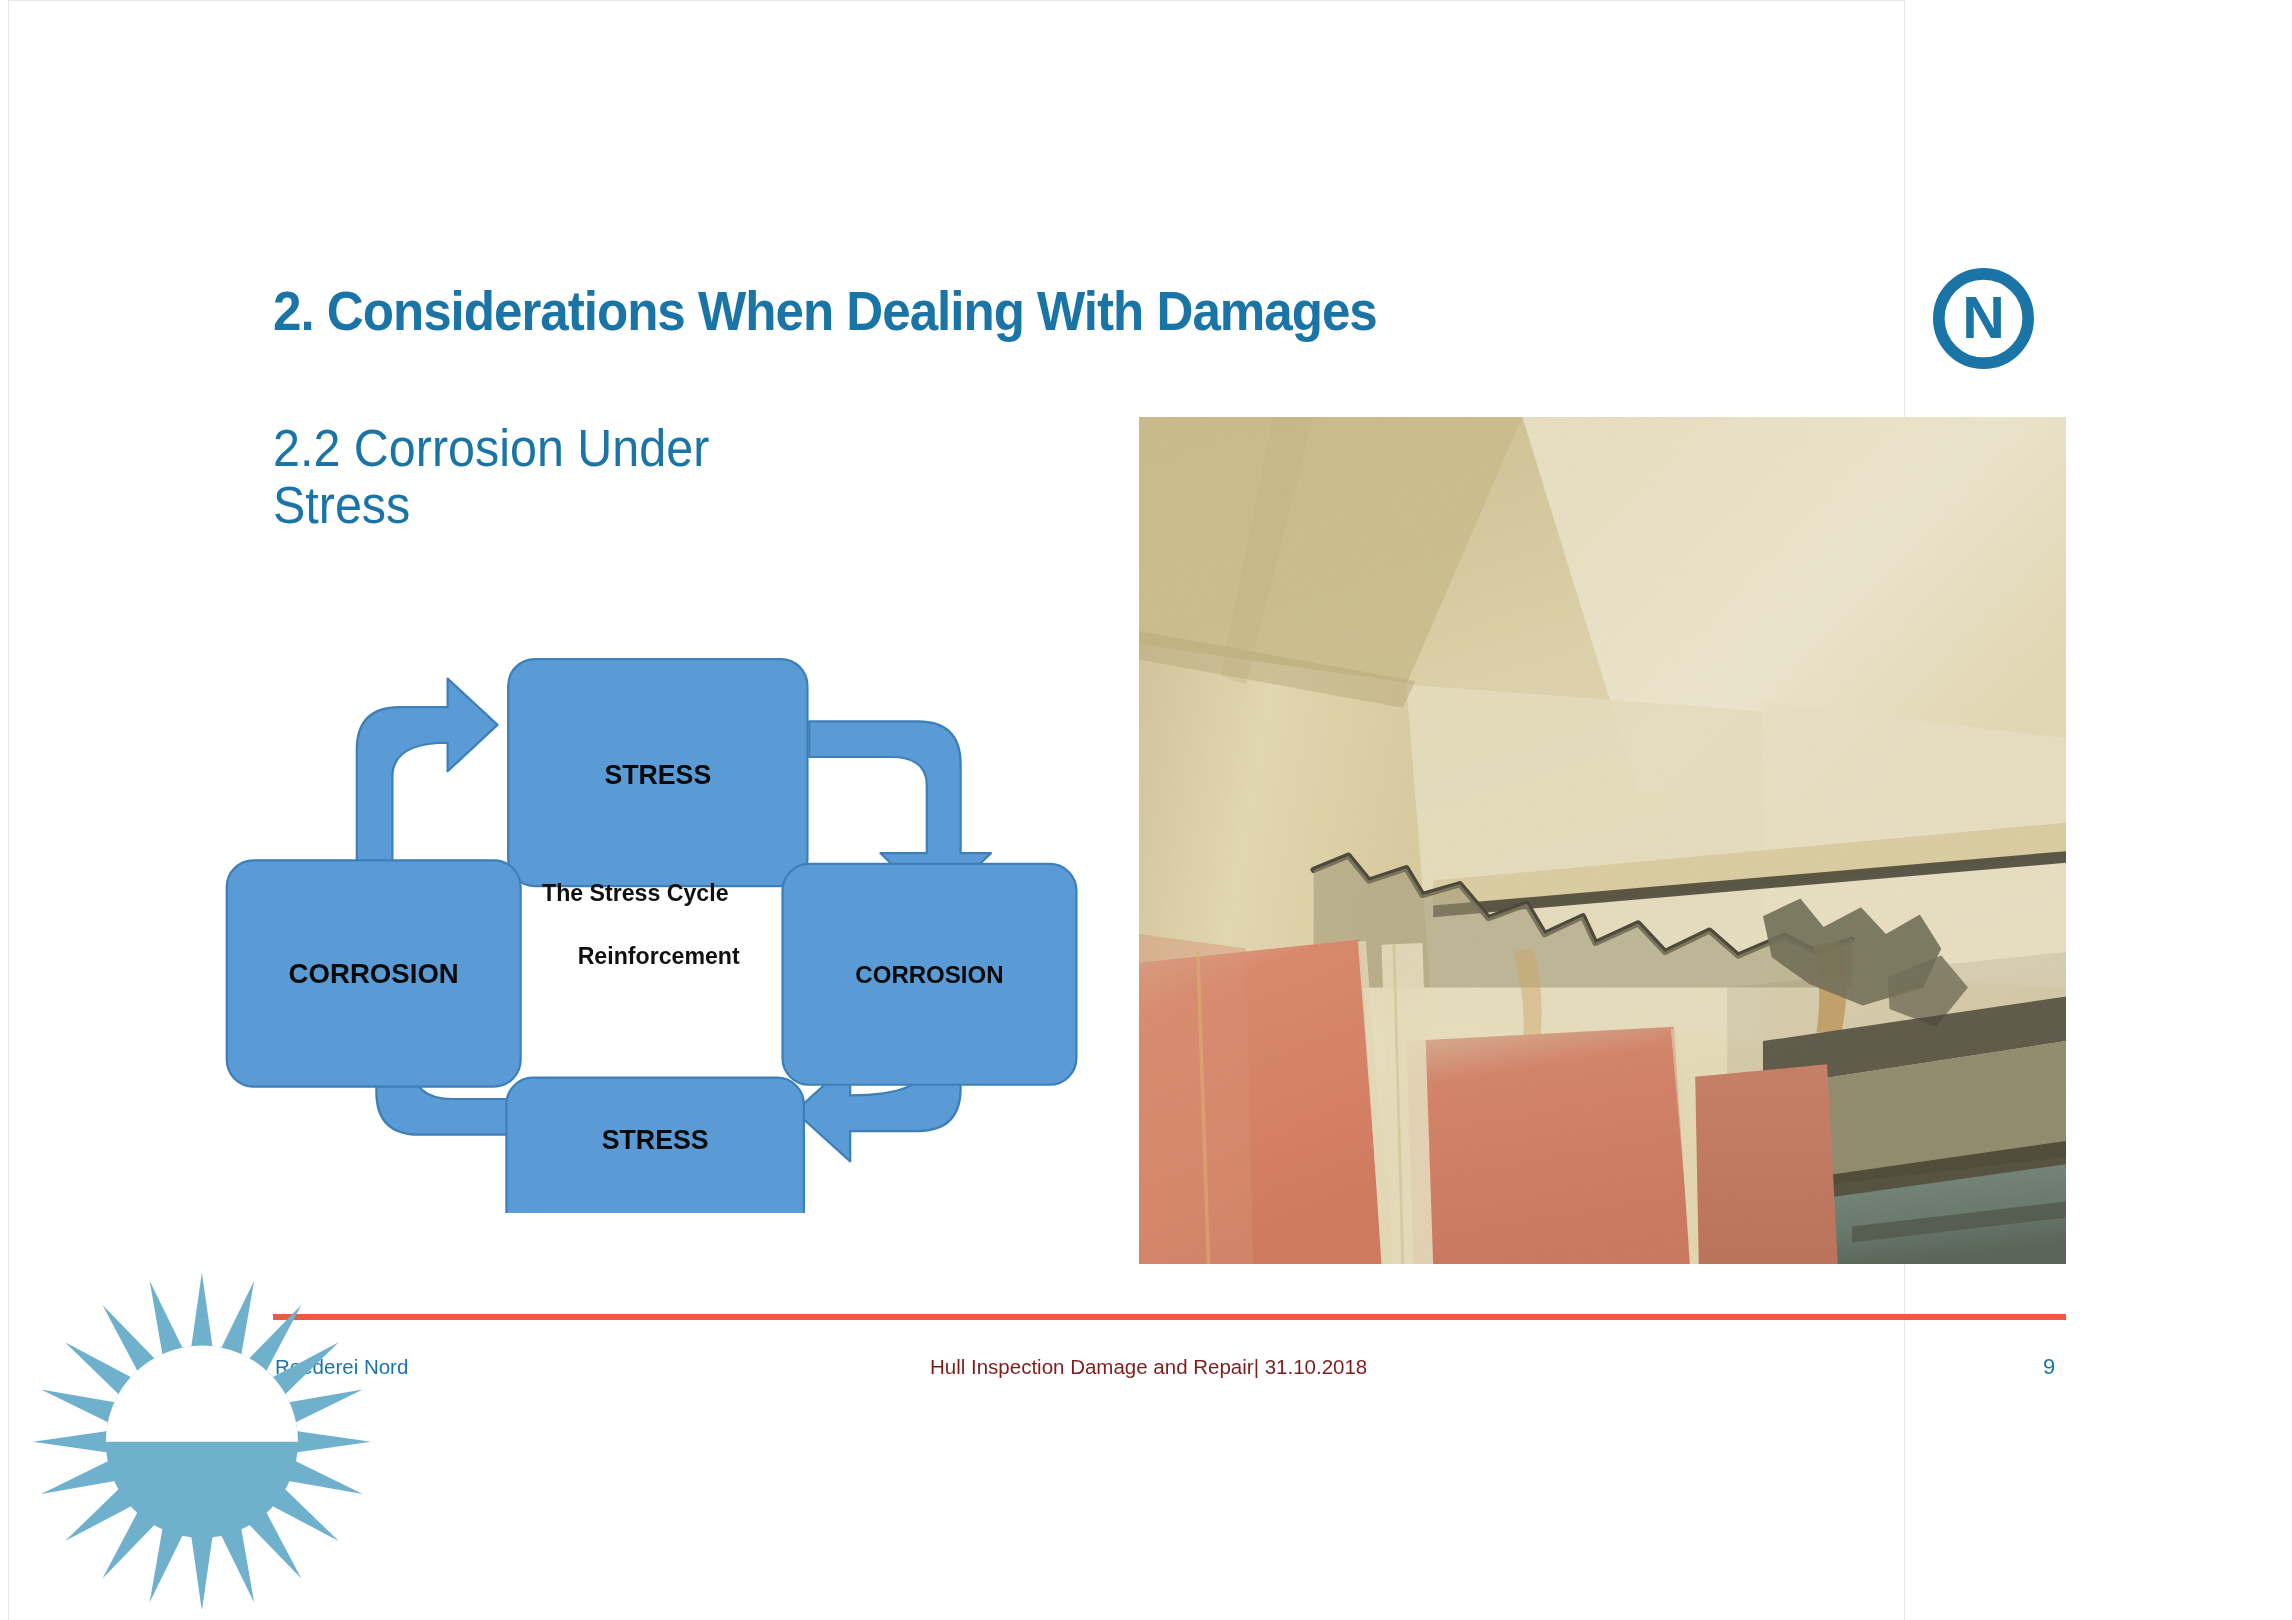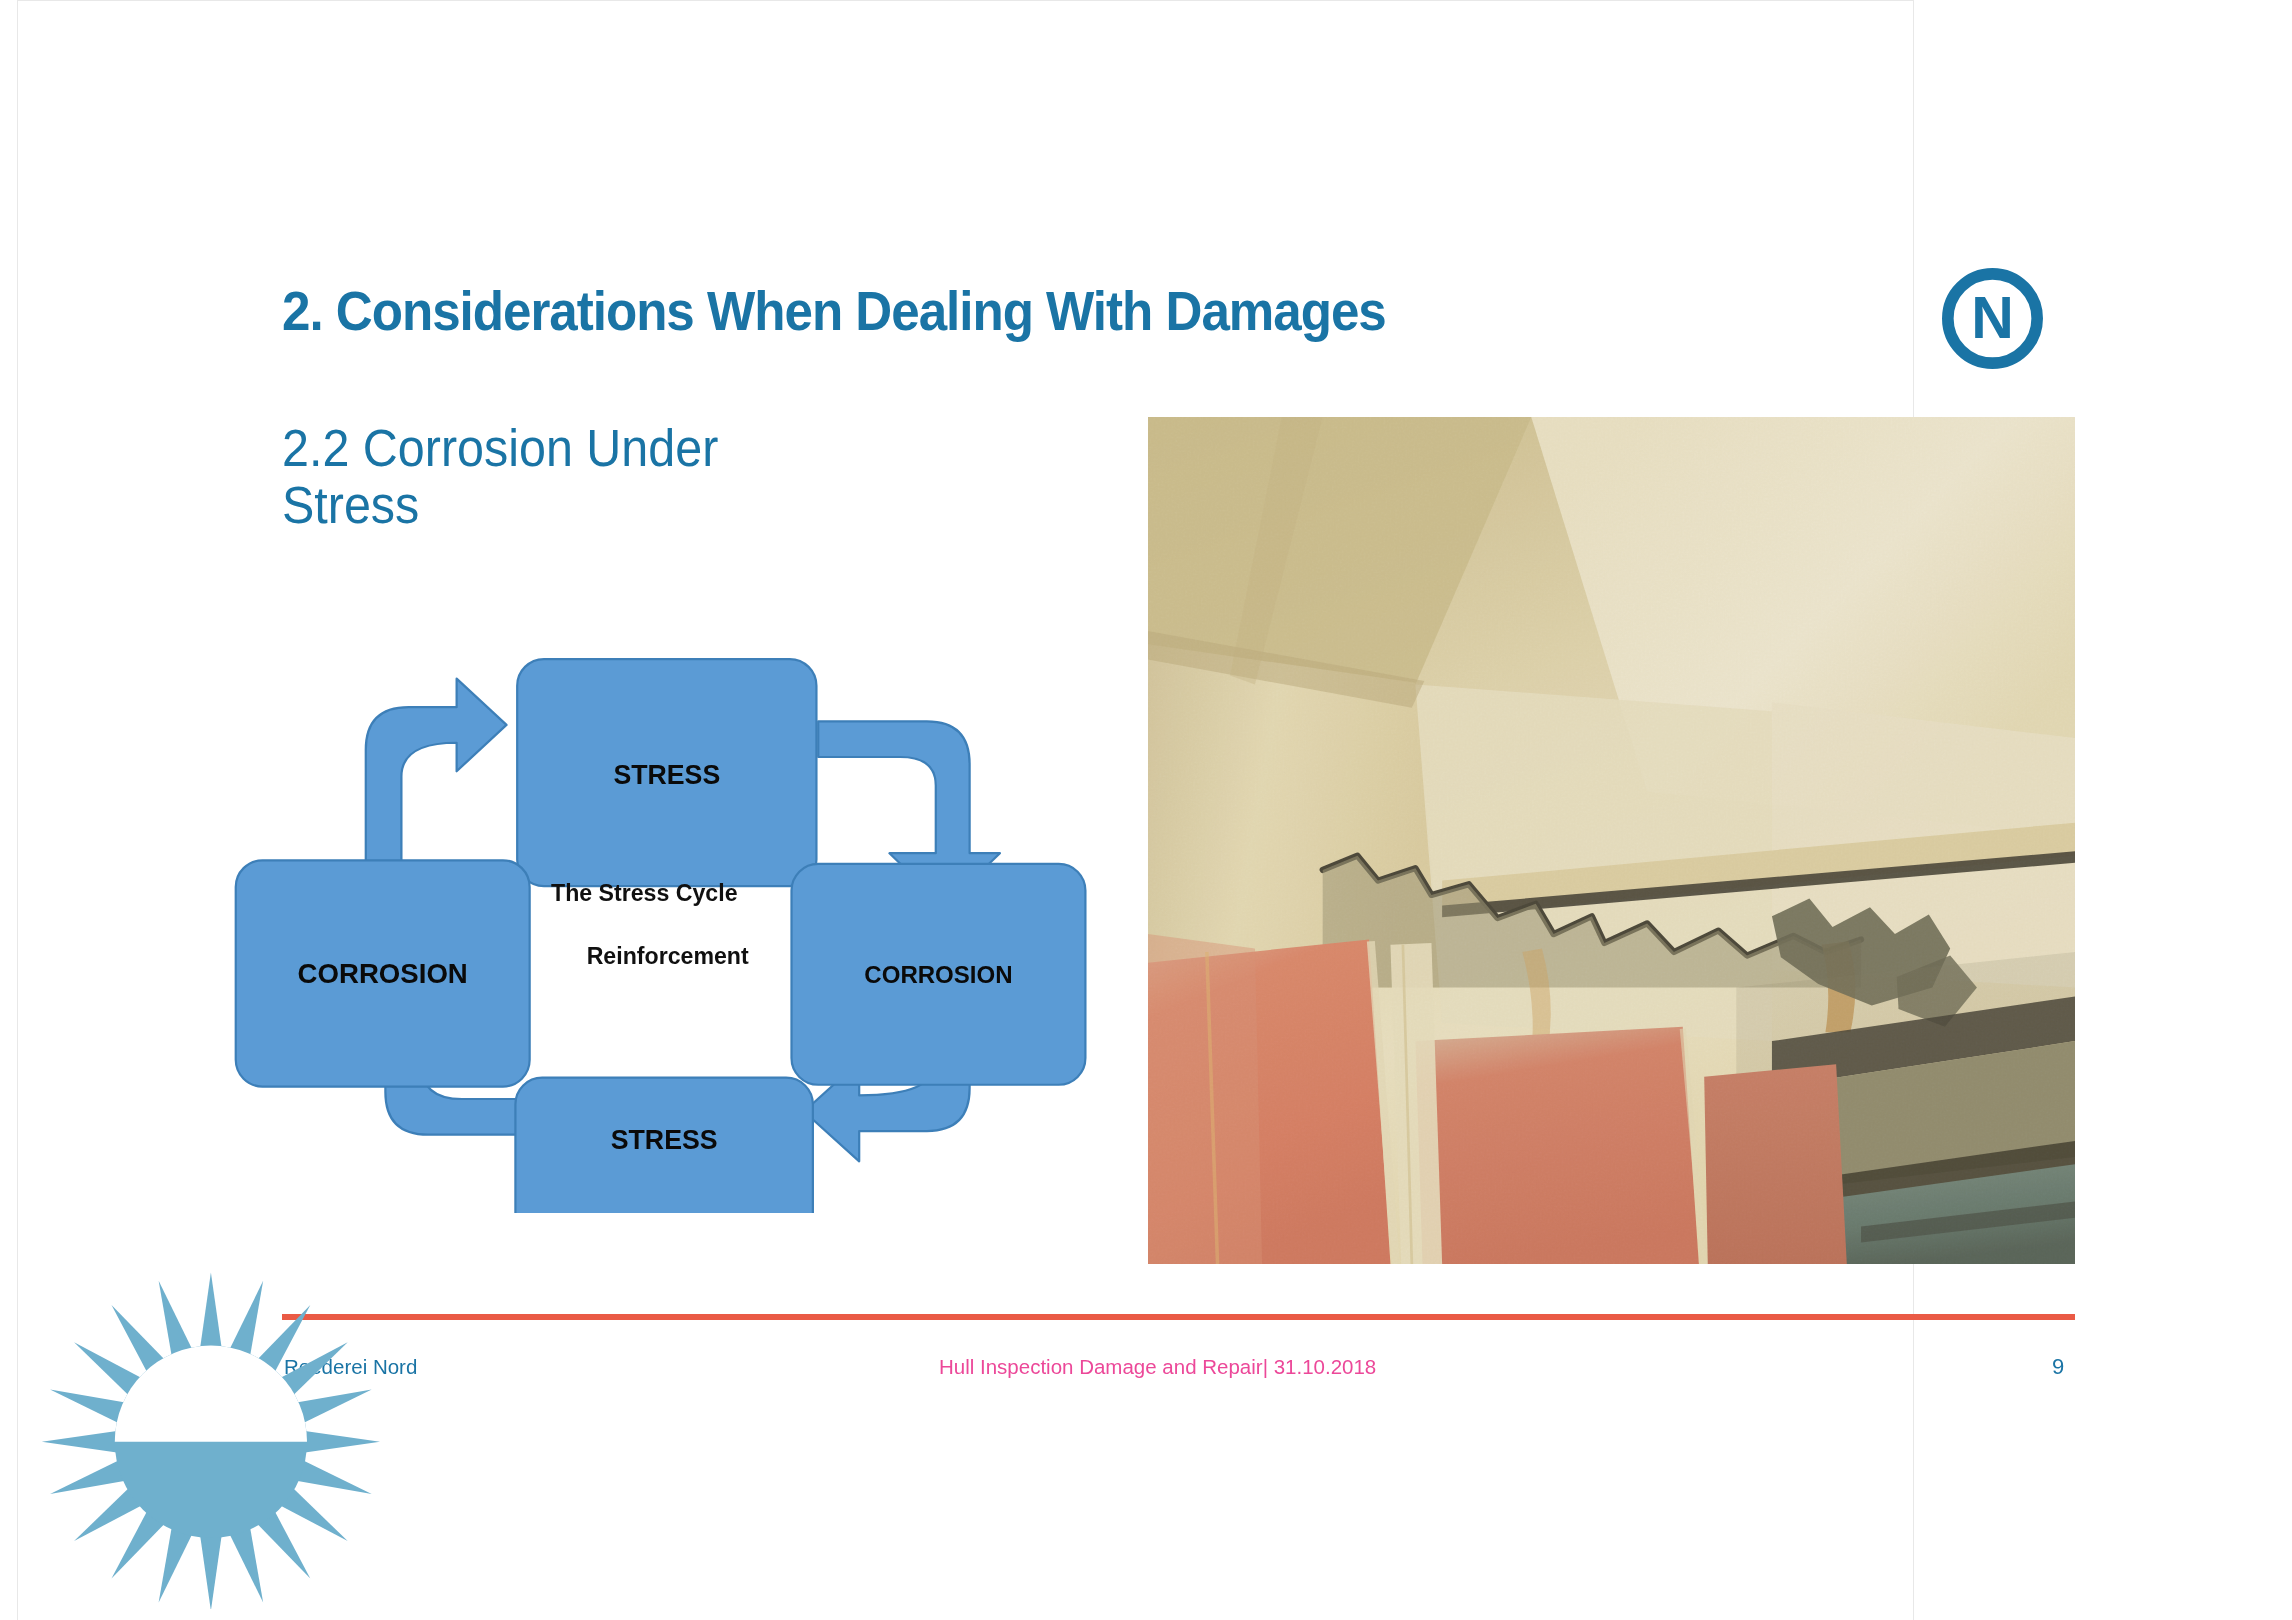--- a/index.html
+++ b/index.html
@@ -10,21 +10,21 @@
   body {
     width: 2293px;
     height: 1621px;
     position: relative;
     overflow: hidden;
     font-family: "Liberation Sans", sans-serif;
   }
 
   .slide {
     position: absolute;
-    left: 17px; top: 0;
+    left: 8px; top: 0;
     width: 1897px;
     height: 1621px;
     background: #ffffff;
     border: 1.8px solid #e8e8e8;
     box-sizing: border-box;
   }
 
   
   .slide-title {
     position: absolute;
@@ -110,21 +110,21 @@
     left: 266px;
     top: 1354px;
     font-size: 20.5px;
     color: #1a74a5;
   }
   .footer-center {
     position: absolute;
     left: 921px;
     top: 1354px;
     font-size: 20.5px;
-    color: #ec4899;
+    color: #7f1d1d;
     white-space: nowrap;
     text-align: center;
   }
   .footer-page {
     position: absolute;
     left: 2034px;
     top: 1353px;
     font-size: 22px;
     color: #1a74a5;
   }

